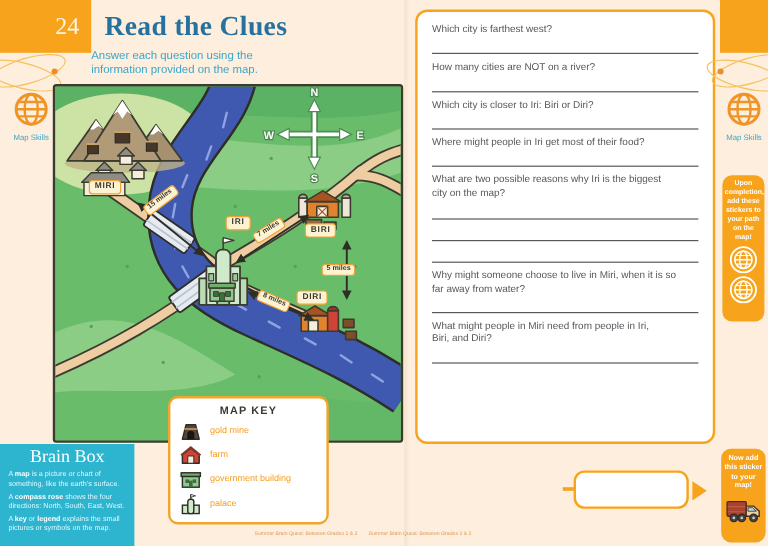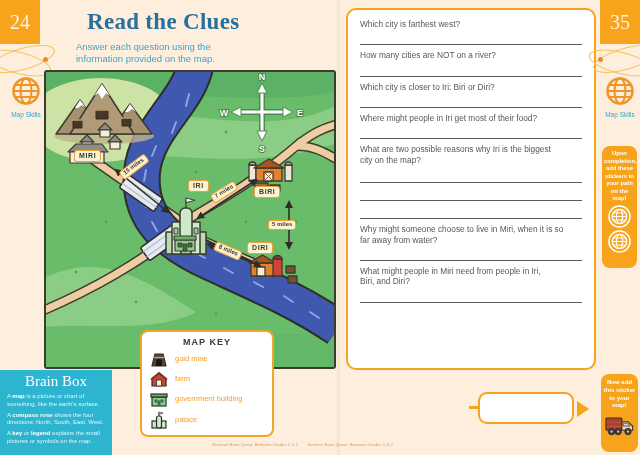--- a/index.html
+++ b/index.html
@@ -1,21 +1,21 @@
 <!DOCTYPE html>
 <html><head>
 <meta charset="utf-8">
 <style>
   html,body{margin:0;padding:0;background:#fdeedd;font-family:"Liberation Sans",sans-serif;}
   #spread{position:relative;width:640px;height:455px;background:#fdeedd;overflow:hidden;}
 
   
   .pagenum-box{position:absolute;top:0;width:40px;height:44px;background:#f7a31c;
     color:#fdf4e3;font-family:"Liberation Serif","DejaVu Serif",serif;font-size:20px;
-    display:flex;align-items:center;justify-content:center;}
+    display:flex;align-items:center;justify-content:center;padding-left:36px;}
   #pn-left{left:0;}
   #pn-right{left:600px;}
   .orbit{position:absolute;width:64px;height:20px;border:1.3px solid #f6c158;border-radius:50%;}
   .orbit-dot{position:absolute;width:5px;height:5px;border-radius:50%;background:#ef8b2a;}
   .globe-wrap{position:absolute;width:52px;text-align:center;}
   .skill-label{font-size:6.5px;color:#3aa6c9;margin-top:1px;}
 
   .sticker-panel{position:absolute;left:602px;top:146px;width:35px;height:122px;
     background:#f7a31c;border-radius:8px;text-align:center;box-sizing:border-box;padding-top:4px;}
   .sticker-panel .prompt{font-size:5.8px;font-weight:bold;color:#fff;line-height:1.3;padding:0 2px;}

